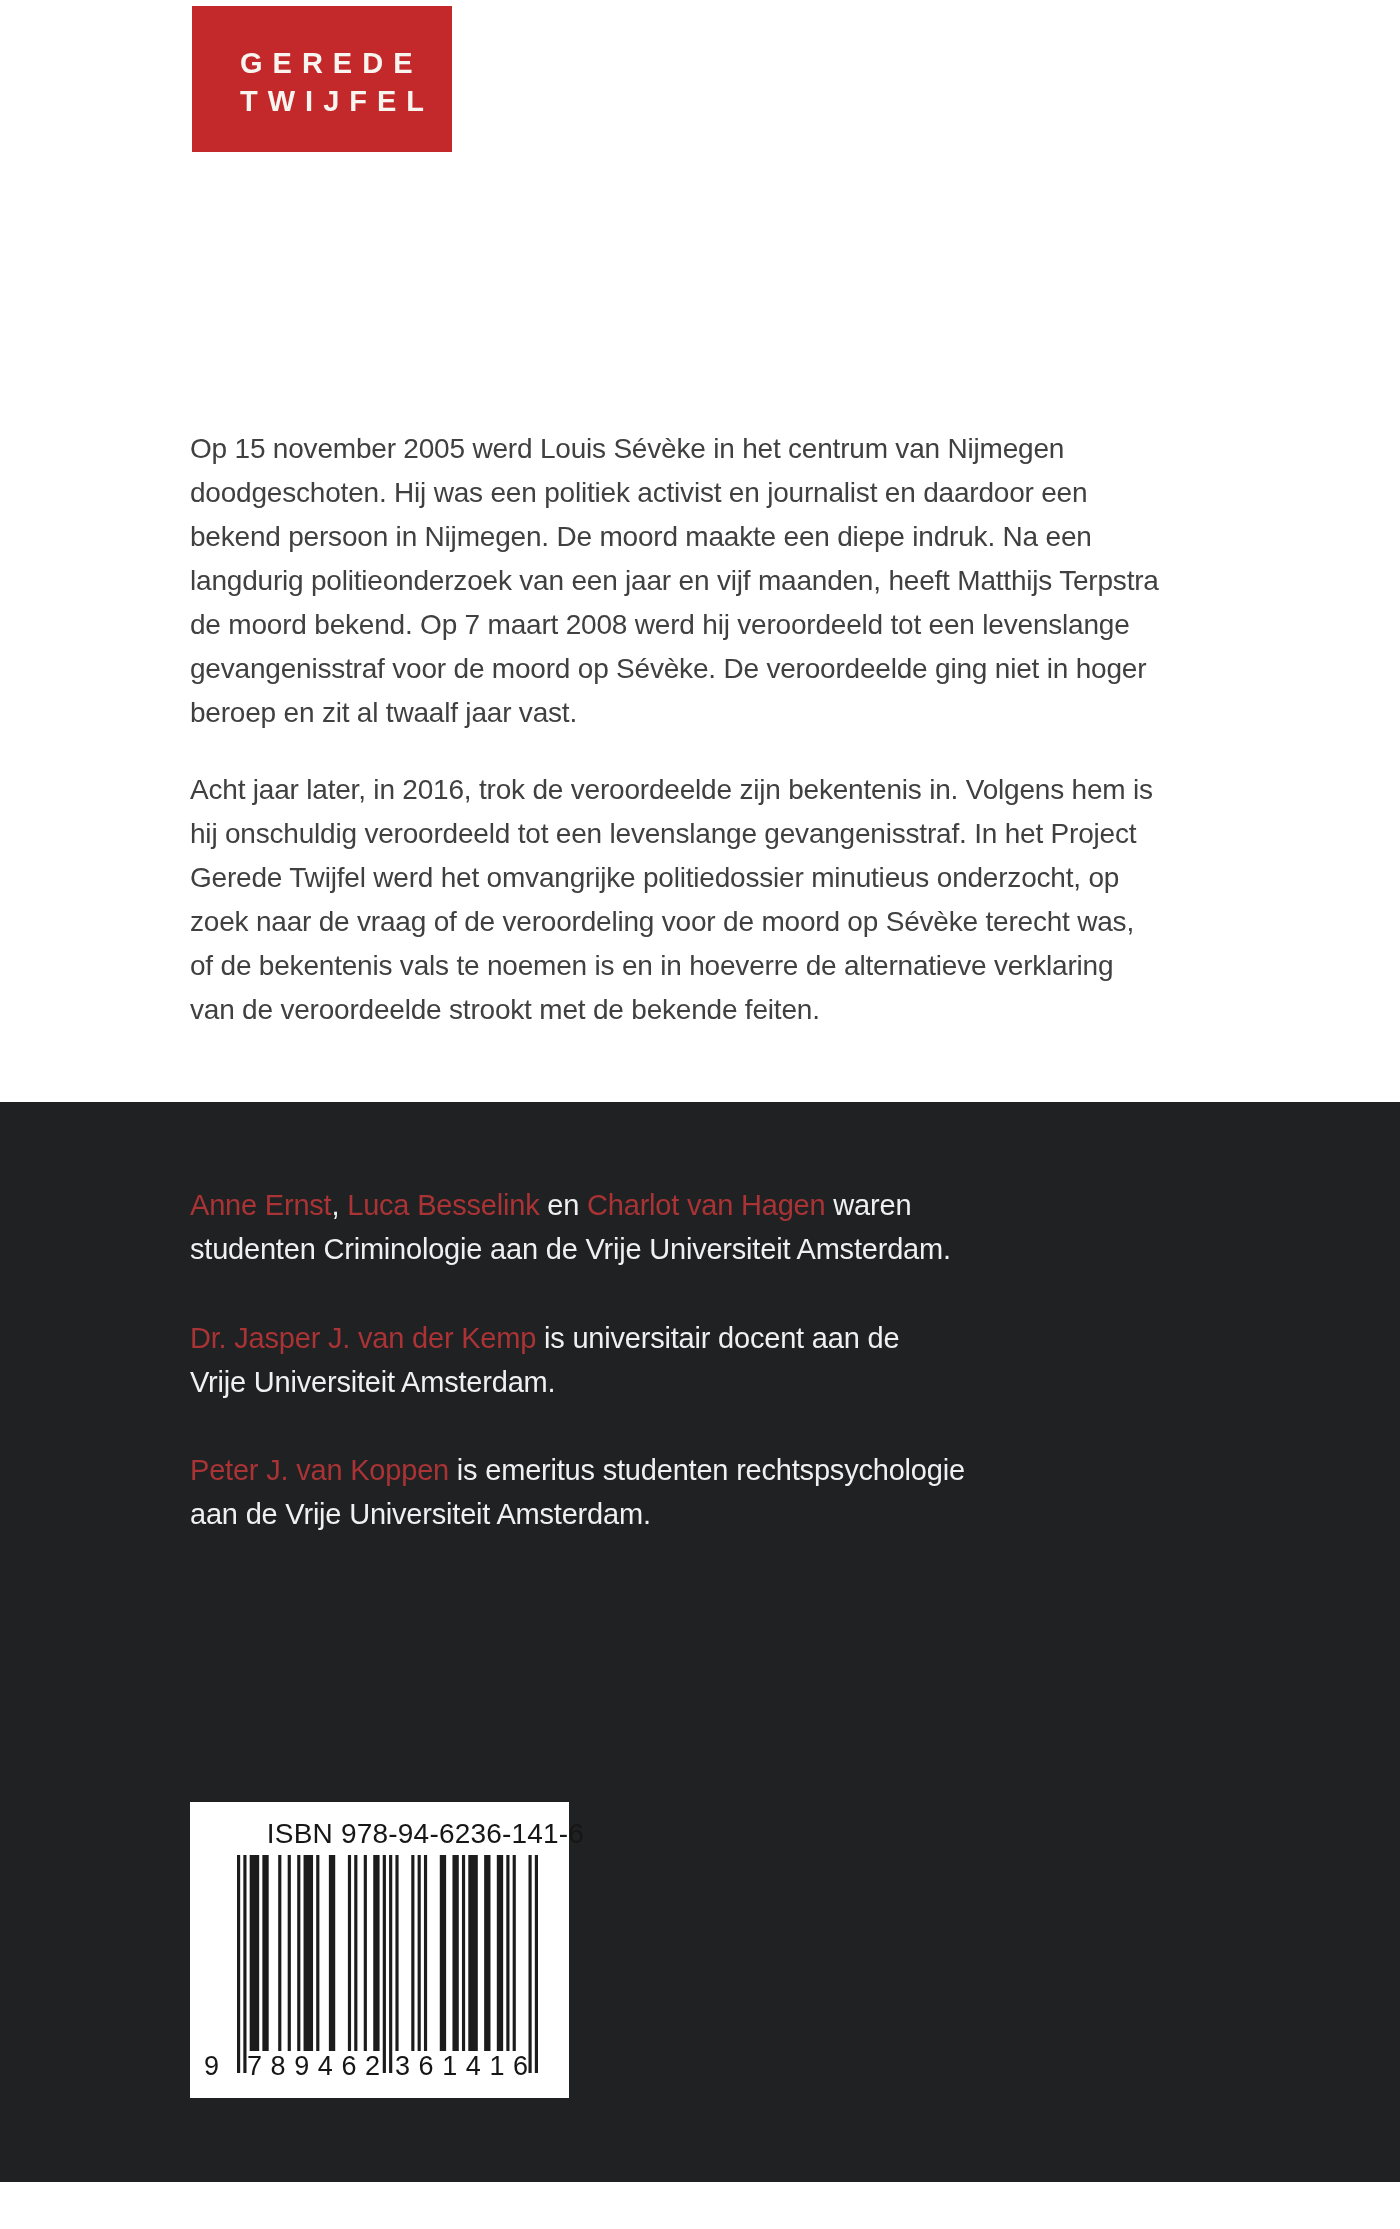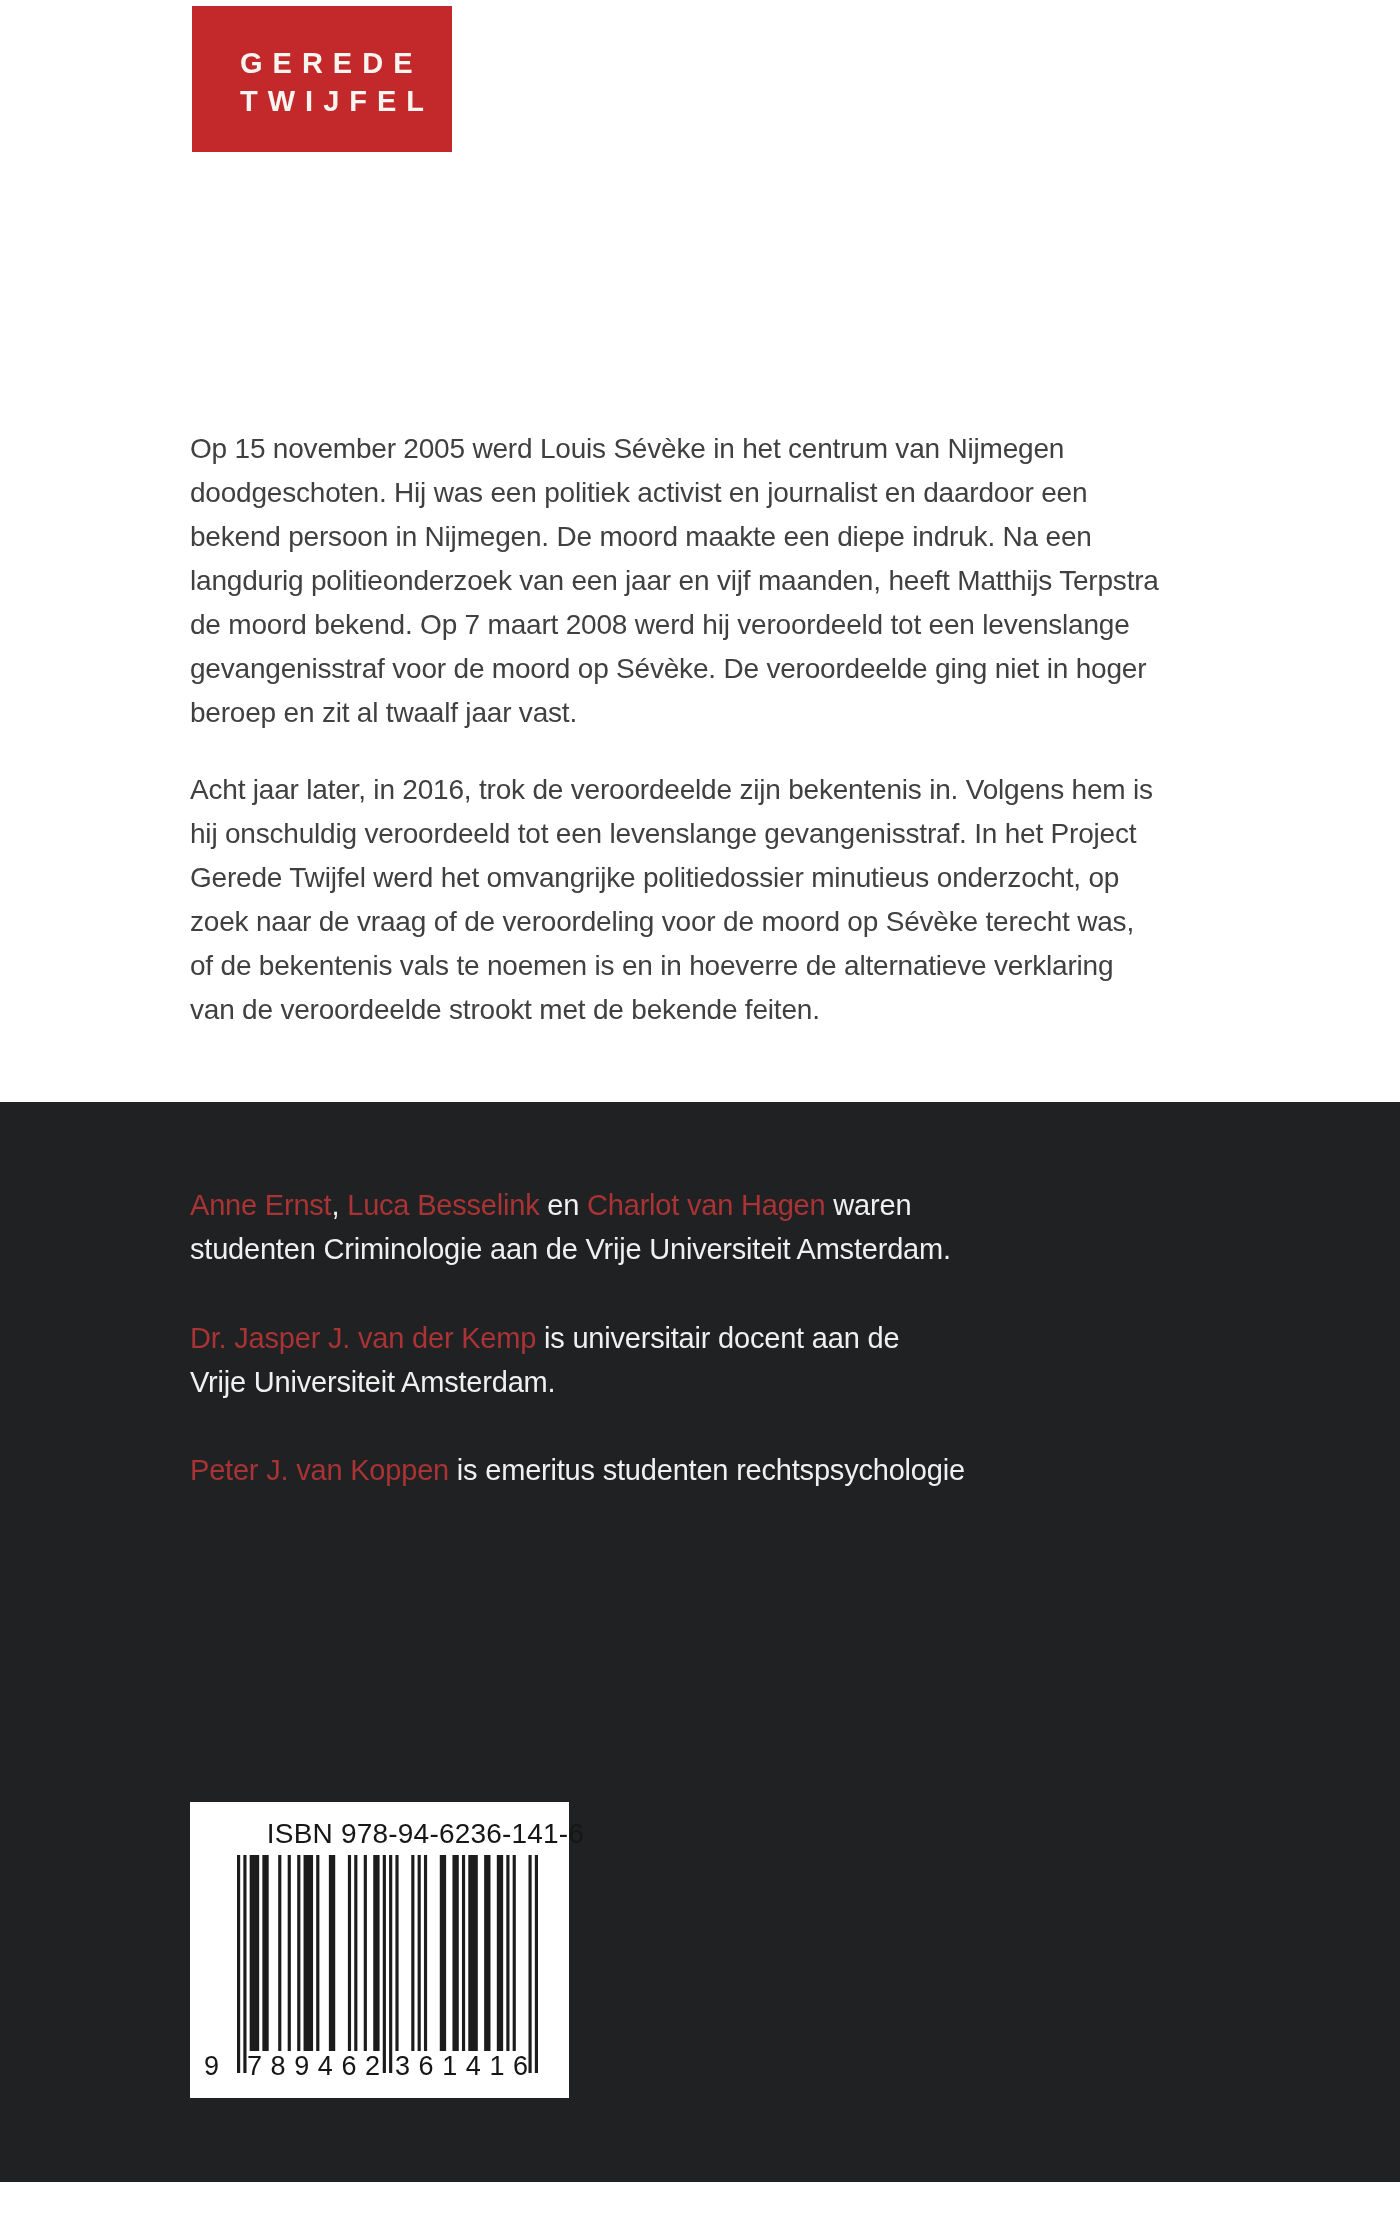--- a/index.html
+++ b/index.html
@@ -67,21 +67,21 @@
     <div>TWIJFEL</div>
   </div>
 
   <div class="synopsis p1">Op 15 november 2005 werd Louis Sévèke in het centrum van Nijmegen<br>doodgeschoten. Hij was een politiek activist en journalist en daardoor een<br>bekend persoon in Nijmegen. De moord maakte een diepe indruk. Na een<br>langdurig politieonderzoek van een jaar en vijf maanden, heeft Matthijs Terpstra<br>de moord bekend. Op 7 maart 2008 werd hij veroordeeld tot een levenslange<br>gevangenisstraf voor de moord op Sévèke. De veroordeelde ging niet in hoger<br>beroep en zit al twaalf jaar vast.</div>
   <div class="synopsis p2">Acht jaar later, in 2016, trok de veroordeelde zijn bekentenis in. Volgens hem is<br>hij onschuldig veroordeeld tot een levenslange gevangenisstraf. In het Project<br>Gerede Twijfel werd het omvangrijke politiedossier minutieus onderzocht, op<br>zoek naar de vraag of de veroordeling voor de moord op Sévèke terecht was,<br>of de bekentenis vals te noemen is en in hoeverre de alternatieve verklaring<br>van de veroordeelde strookt met de bekende feiten.</div>
 
   <div class="footer-panel">
 
     <div class="credit c1"><span class="red">Anne Ernst</span><span>, </span><span class="red">Luca Besselink</span><span> en </span><span class="red">Charlot van Hagen</span><span> waren</span><br><span>studenten Criminologie aan de Vrije Universiteit Amsterdam.</span></div>
     <div class="credit c2"><span class="red">Dr. Jasper J. van der Kemp</span><span> is universitair docent aan de</span><br><span>Vrije Universiteit Amsterdam.</span></div>
-    <div class="credit c3"><span class="red">Peter J. van Koppen</span><span> is emeritus studenten rechtspsychologie</span><br></div>
+    <div class="credit c3"><span class="red">Peter J. van Koppen</span><span> is emeritus studenten rechtspsychologie</span><br><span>aan de Vrije Universiteit Amsterdam.</span></div>
 
     <div class="isbn-box">
       <div class="isbn-label">ISBN 978-94-6236-141-6</div>
       <svg class="barcode-svg" width="301" height="218" viewBox="0 0 301 218">
           <rect x="0.00" y="0" width="3.17" height="218"></rect>
           <rect x="6.34" y="0" width="3.17" height="218"></rect>
           <rect x="12.67" y="0" width="9.51" height="196"></rect>
           <rect x="25.35" y="0" width="6.34" height="196"></rect>
           <rect x="41.19" y="0" width="3.17" height="196"></rect>
           <rect x="50.69" y="0" width="3.17" height="196"></rect>

